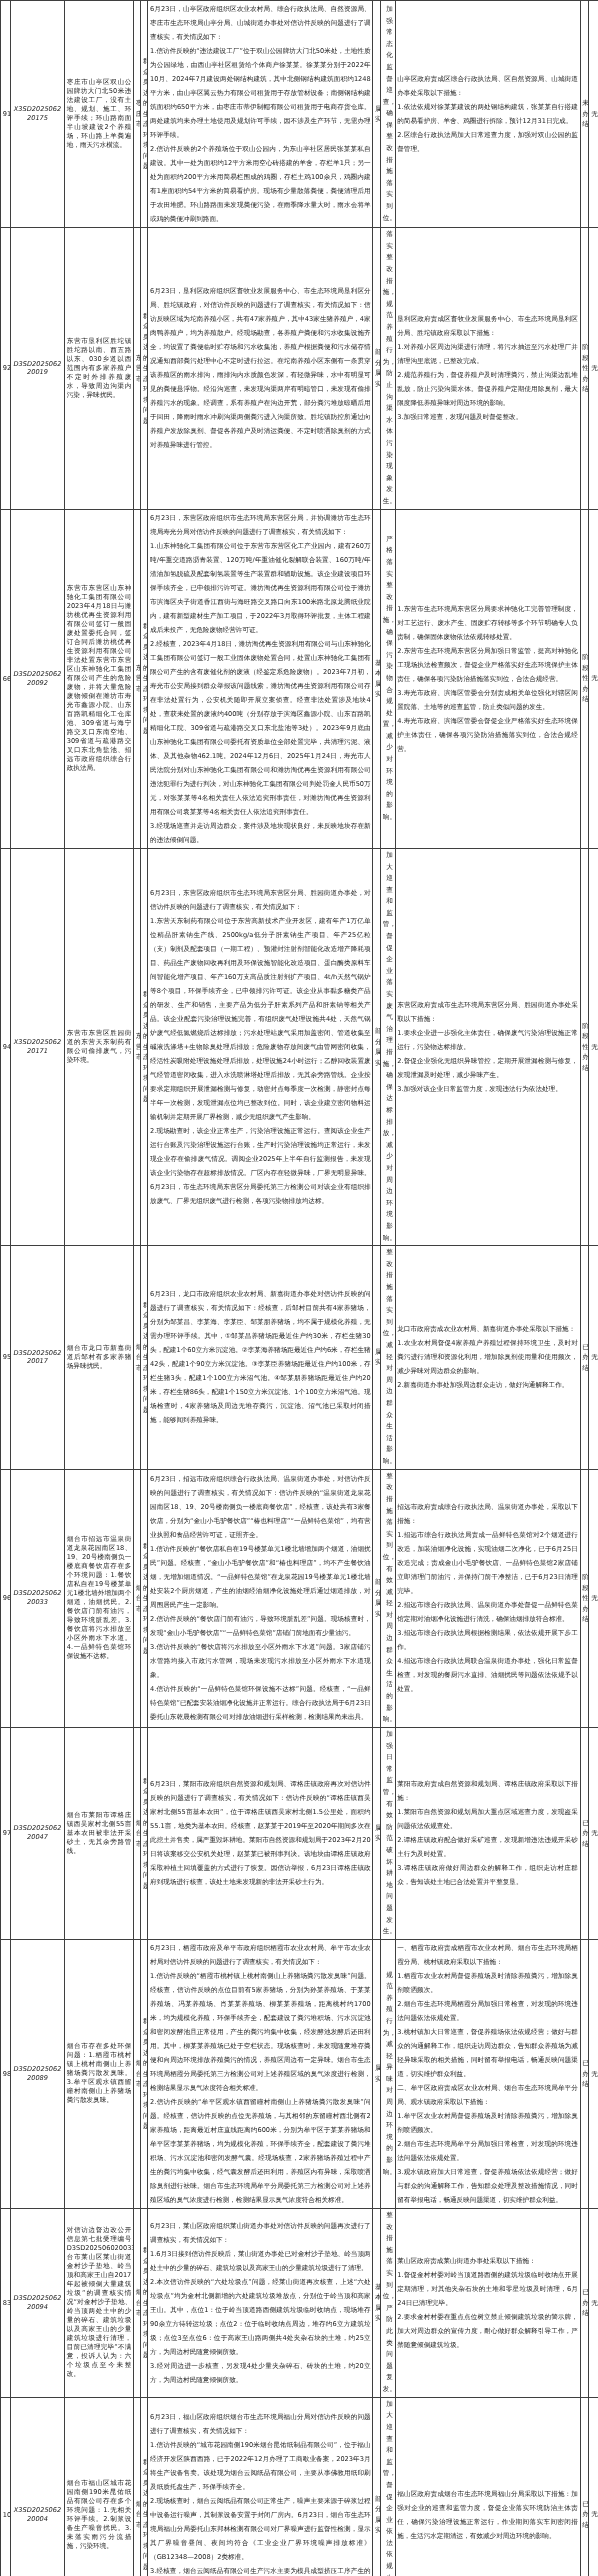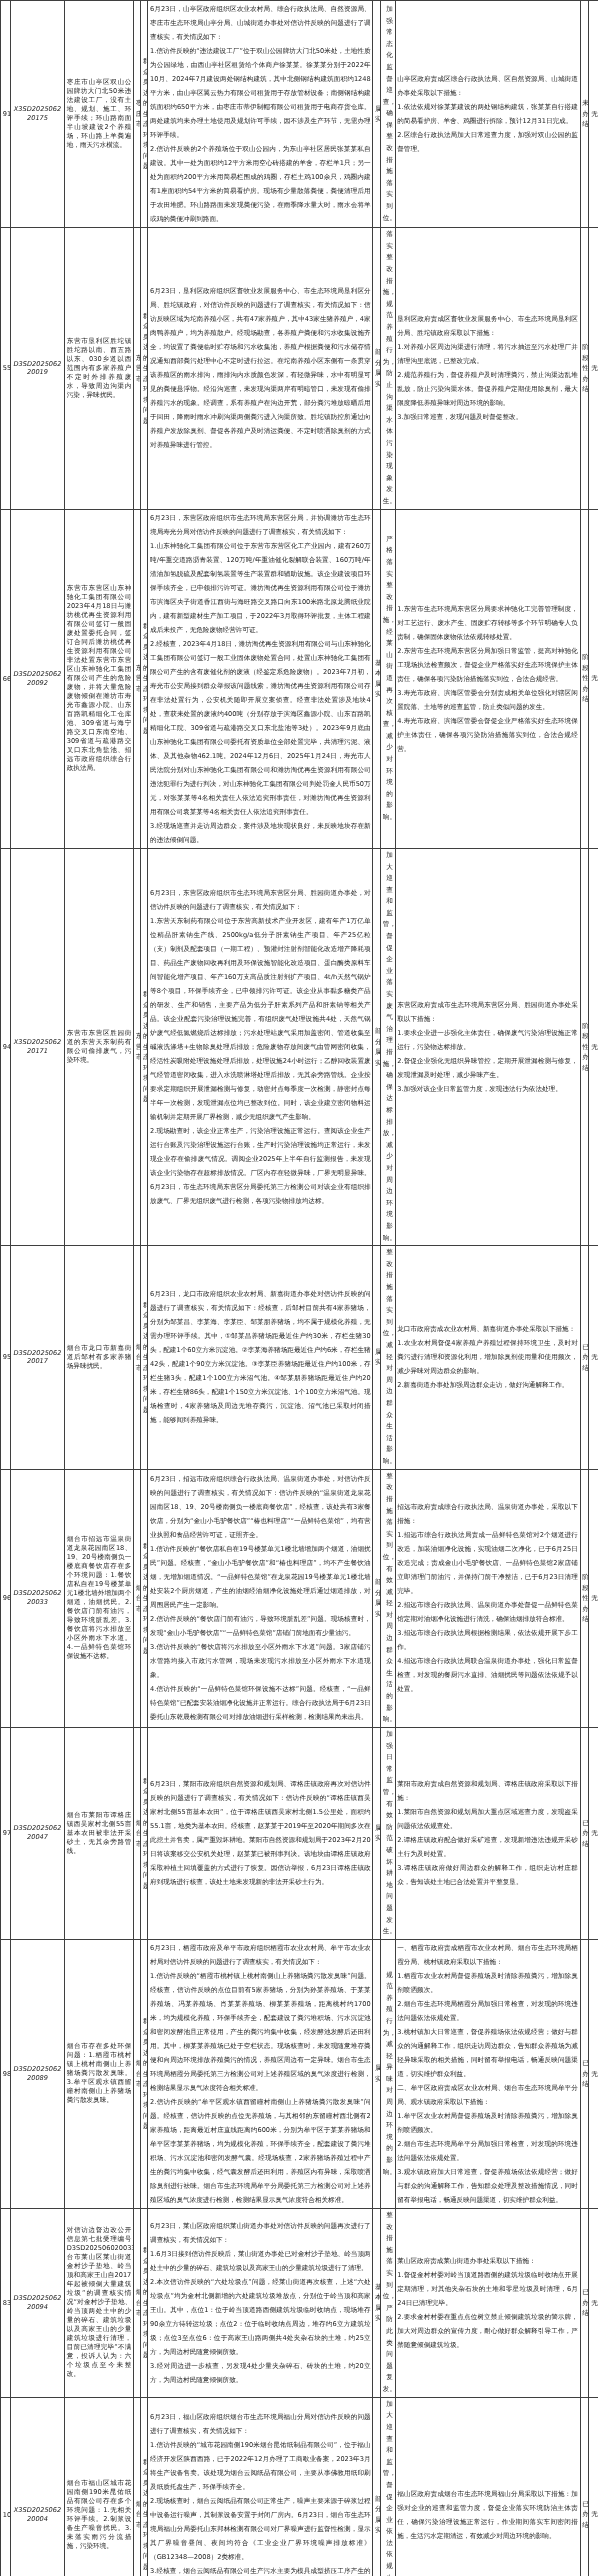--- a/index.html
+++ b/index.html
@@ -95,21 +95,21 @@
 2.信访件反映的2个养殖场位于双山公园内，为东山亭社区居民张某某私自建设。其中一处为面积约12平方米用空心砖搭建的羊舍，存栏羊1只；另一处为面积约200平方米用简易栏围成的鸡圈，存栏土鸡100余只，鸡圈内建有1座面积约54平方米的简易看护房。现场有少量散落粪便，粪便清理后用于农田堆肥。环山路路面未发现粪便污染，在雨季降水量大时，雨水会将羊或鸡的粪便冲刷到路面。</td>
     <td class="c-narrow">属实</td>
     <td class="c-goal">加强常态化监督巡查，确保整改措施落实到位。</td>
     <td class="c-long">山亭区政府责成区综合行政执法局、区自然资源局、山城街道办事处采取以下措施：
 1.依法依规对徐某某建设的两处钢结构建筑，张某某自行搭建的简易看护房、羊舍、鸡圈进行拆除，预计12月31日完成。
 2.区综合行政执法局加大日常巡查力度，加强对双山公园的监督管理。</td>
     <td class="c-narrow">未办结</td>
     <td class="c-narrow">无</td>
   </tr>
       <tr style="height: 144px;">
-    <td class="c-no">55</td>
+    <td class="c-no">92</td>
     <td class="c-id">D3SD202506220019</td>
     <td class="c-issue">东营市垦利区胜坨镇胜坨路以南、西五路以东、030乡道以西范围内有多家养殖户不定时外排养殖废水，导致周边沟渠内污染，异味扰民。</td>
     <td class="c-narrow">东营市</td>
     <td class="c-narrow">群众身边的生态环境问题</td>
     <td class="c-long">6月23日，垦利区政府组织区畜牧业发展服务中心、市生态环境局垦利区分局、胜坨镇政府，对信访件反映的问题进行了调查核实，有关情况如下：信访反映区域为坨南养殖小区，共有47家养殖户，其中43家生猪养殖户，4家肉鸭养殖户，均为养殖散户。经现场勘查，各养殖户粪便和污水收集设施齐全，均设置了粪便临时贮存场和污水收集池，养殖户根据粪便和污水储存情况通知西部粪污处理中心不定时进行拉运。在坨南养殖小区东侧有一条贯穿该养殖区的雨水排沟，雨排沟内水质颜色发深，有轻微异味，水中有明显可见的粪便悬浮物。经沿沟巡查，未发现沟渠两岸有明暗管口，未发现有偷排养殖污水的现象。经调查，系有养殖户在沟边开荒，部分粪污堆放晾晒后用于回田，降雨时雨水冲刷沟渠两侧粪污进入沟渠所致。胜坨镇防控所通过向养殖户发放除臭剂、督促各养殖户及时清运粪便、不定时喷洒除臭剂的方式对养殖异味进行管控。</td>
     <td class="c-narrow">部分属实</td>
     <td class="c-goal">落实整改措施，规范养殖行为，防止沟渠水体污染现象发生。</td>
     <td class="c-long">垦利区政府责成区畜牧业发展服务中心、市生态环境局垦利区分局、胜坨镇政府采取以下措施：
 1.对养殖小区周边沟渠进行清理，将污水抽运至污水处理厂并清理沟里底泥，已整改完成。
 2.规范养殖行为，督促养殖户及时清理粪污，禁止沟渠边乱堆乱放，防止污染沟渠水体。督促养殖户定期使用除臭剂，最大限度降低养殖异味对周边环境的影响。
@@ -121,21 +121,21 @@
     <td class="c-no">66</td>
     <td class="c-id">D3SD202506220092</td>
     <td class="c-issue">东营市东营区山东神驰化工集团有限公司2023年4月18日与潍坊桃优再生资源利用有限公司签订一般固废处置委托合同，签订合同后潍坊桃优再生资源利用有限公司非法处置东营市东营区山东神驰化工集团有限公司产生的危险废物，并将大量危险废物倾倒在潍坊市寿光市鑫源小院、山东百路凯精细化工仓库池、309省道与海宁路交叉口东南空地、309省道与疏港路交叉口东北角盐池、招远市政府组织综合行政执法局。</td>
     <td class="c-narrow">东营市</td>
     <td class="c-narrow">群众身边的生态环境问题</td>
     <td class="c-long">6月23日，东营区政府组织市生态环境局东营区分局，并协调潍坊市生态环境局寿光分局对信访件反映的问题进行了调查核实，有关情况如下：
 1.山东神驰化工集团有限公司位于东营市东营区化工产业园内，建有260万吨/年重交道路沥青装置、120万吨/年重油催化裂解联合装置、160万吨/年渣油加氢脱硫及配套制氢装置等生产装置群和辅助设施。该企业建设项目环保手续齐全，已申领排污许可证。潍坊淘优再生资源利用有限公司位于潍坊市滨海区央子街道香江西街与海旺路交叉路口向东100米路北原龙腾纸业院内，建有新型建材生产加工项目，于2022年3月取得环评批复，主体工程建成后未投产，无危险废物经营许可证。
 2.经核查，2023年4月18日，潍坊淘优再生资源利用有限公司与山东神驰化工集团有限公司签订一般工业固体废物处置合同，处置山东神驰化工集团有限公司产生的含有废催化剂的废液（经鉴定系危险废物）。2023年7月初，寿光市公安局接到群众举报该问题线索，潍坊淘优再生资源利用有限公司存在非法处置行为，公安机关随即开展立案侦查。经查非法处置涉及地块4处，查获未处置的废液约400吨（分别存放于滨海区鑫源小院、山东百路凯精细化工院、309省道与疏港路交叉口东北盐池等3处）。2023年9月底由山东神驰化工集团有限公司委托有资质单位全部处置完毕，共清理污泥、液体、及其他杂物462.1吨。2024年12月6日、2025年1月24日，寿光市人民法院分别对山东神驰化工集团有限公司和潍坊淘优再生资源利用有限公司违法犯罪行为进行判决，对山东神驰化工集团有限公司判处罚金人民币50万元，对张某某等4名相关责任人依法追究刑事责任，对潍坊淘优再生资源利用有限公司袁某某等4名相关责任人依法追究刑事责任。
 3.经现场巡查并走访周边群众，案件涉及地块现状良好，未反映地块存在新的违法倾倒问题。</td>
     <td class="c-narrow">基本属实</td>
-    <td class="c-goal">严格落实整改措施，经莱山街道再次核查，减少对环境的影响。</td>
+    <td class="c-goal">严格落实整改措施，确保污染物合规处置，减少对环境的影响。</td>
     <td class="c-long">1.东营市生态环境局东营区分局要求神驰化工完善管理制度，对工艺运行、废水产生、固废贮存转移等多个环节明确专人负责制，确保固体废物依法依规转移处置。
 2.东营市生态环境局东营区分局加强日常监管，提高对神驰化工现场执法检查频次，督促企业严格落实好生态环境保护主体责任，确保各项污染防治措施落实到位，合法合规经营。
 3.寿光市政府、滨海区管委会分别责成相关单位强化对辖区闲置院落、土地等的巡查监管，防止类似问题的发生。
 4.寿光市政府、滨海区管委会督促企业严格落实好生态环境保护主体责任，确保各项污染防治措施落实到位，合法合规经营。</td>
     <td class="c-narrow">阶段性办结</td>
     <td class="c-narrow">无</td>
   </tr>
       <tr style="height: 258px;">
     <td class="c-no">94</td>
     <td class="c-id">X3SD202506220171</td>

